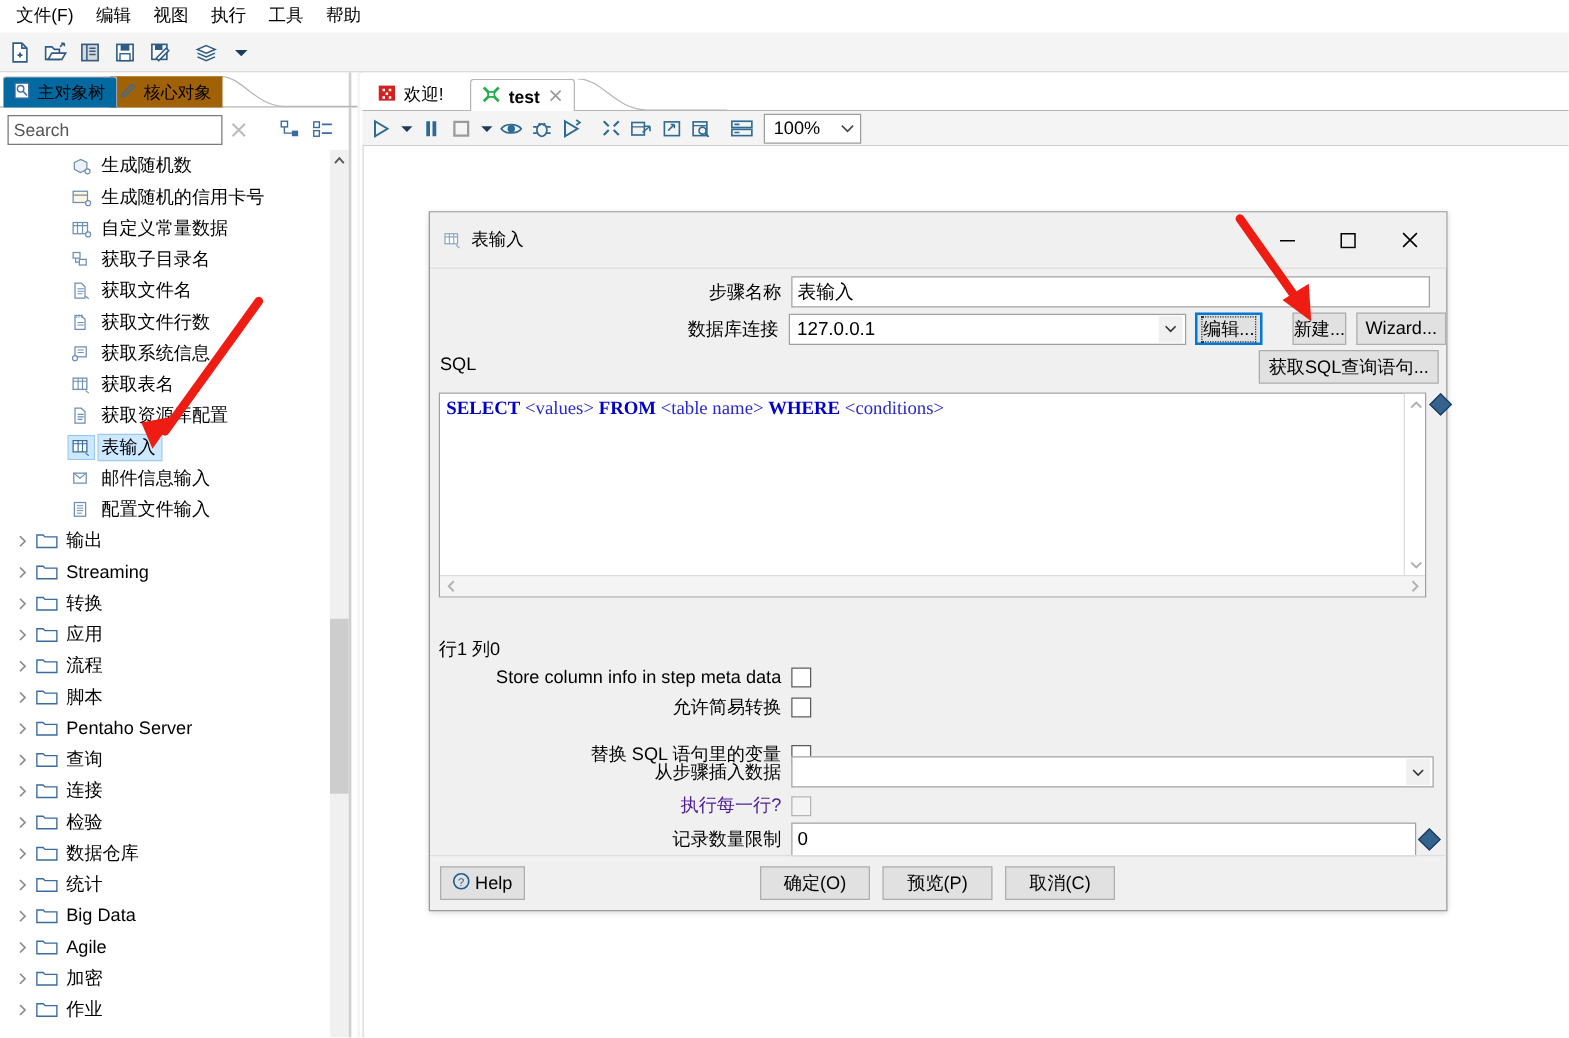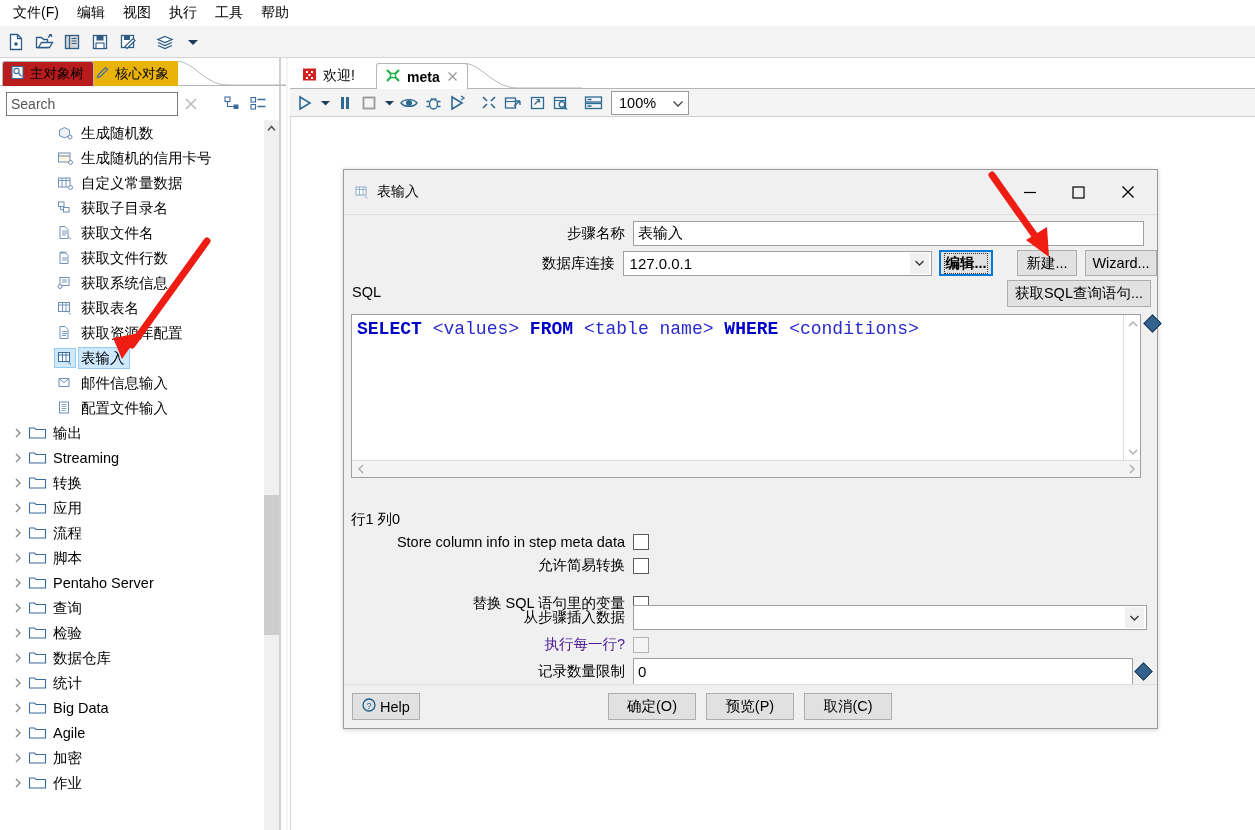--- a/index.html
+++ b/index.html
@@ -33,22 +33,22 @@
   .tbtn svg { display: block; }
 
   
   .leftpanel { position: absolute; left: 0; top: 58px; width: 288px; height: 772px; background: #ffffff; }
   .tabstrip { position: absolute; left: 0; top: 0; width: 288px; height: 28px; }
   .ltab {
     position: absolute; top: 3px; height: 25px;
     display: flex; align-items: center; gap: 5px;
     padding: 0 9px 0 7px; font-size: 13.5px; white-space: nowrap;
   }
-  .ltab.active { left: 2px; background: #b91c1c; border: 1px solid #b6b6b6; border-bottom: none; border-radius: 3px 3px 0 0; z-index: 3; }
-  .ltab.inactive { left: 88px; background: #eab308; z-index: 2; }
+  .ltab.active { left: 2px; background: #0369a1; border: 1px solid #b6b6b6; border-bottom: none; border-radius: 3px 3px 0 0; z-index: 3; }
+  .ltab.inactive { left: 88px; background: #a16207; z-index: 2; }
   .tabstrip .strip-line { position: absolute; left: 0; bottom: 0; width: 288px; height: 1px; background: #b6b6b6; }
   .tabstrip .curve { position: absolute; left: 176px; top: 3px; width: 110px; height: 25px; z-index: 1; }
 
   .searchrow { position: absolute; left: 0; top: 29px; width: 288px; height: 33px; display: flex; align-items: center; padding: 0 6px; }
   .searchbox {
     width: 172px; height: 24px; border: 1px solid #7a7a7a; background: #fff;
     font-size: 14px; color: #444; padding: 0 4px; line-height: 22px; font-family: inherit;
   }
   .searchbox::placeholder { color: #555; opacity: 1; }
   .sx { width: 26px; height: 24px; display: flex; align-items: center; justify-content: center; }
@@ -109,24 +109,24 @@
   .formrow { position: absolute; display: flex; align-items: center; }
   .flabel { text-align: right; font-size: 14.5px; padding-right: 8px; white-space: nowrap; }
   .finput { border: 1px solid #a0a0a0; background: #fff; height: 25px; font-size: 15px; padding: 0 4px; line-height: 23px; font-family: inherit; color: #000; }
   .fcombo { border: 1px solid #a0a0a0; background: #fff; height: 25px; display: flex; align-items: center; justify-content: space-between; padding: 0 2px 0 6px; font-size: 15px; }
   .fcombo .carrow { width: 19px; height: 21px; display: flex; align-items: center; justify-content: center; background: #f0f0f0; }
   .btn {
     background: #e1e1e1; border: 1px solid #adadad; height: 26px; font-size: 14.5px;
     display: flex; align-items: center; justify-content: center; padding: 0 9px; white-space: nowrap; font-family: inherit; color: #000;
   }
   .btn.focused { border: 2px solid #0078d7; background: #e1e1e1; }
-  .btn.focused .inner { border: 1px dotted #333; padding: 0 0; font-weight: bold; }
+  .btn.focused .inner { border: 1px dotted #333; padding: 0 0; }
 
   .sqlbox { position: absolute; border: 1px solid #a0a0a0; background: #fff; }
-  .sqlcode { position: absolute; left: 5px; top: 4px; font-family: Liberation Mono, monospace; font-size: 18px; white-space: pre; }
+  .sqlcode { position: absolute; left: 5px; top: 4px; font-family: Liberation Serif, serif; font-size: 15px; white-space: pre; }
   .kw { color: #0000c8; font-weight: bold; }
   .ph { color: #2929cc; }
   .sqlvscroll { position: absolute; right: 0; top: 0; width: 17px; bottom: 0; background: #fff; border-left: 1px solid #dcdcdc; }
   .sqlvscroll .a { width: 17px; height: 17px; display: flex; align-items: center; justify-content: center; }
   .sqlhscroll { position: absolute; left: 0; right: 0; bottom: 0; height: 17px; background: #f4f4f4; border-top: 1px solid #dcdcdc; display: flex; align-items: center; }
   .sqlhscroll .a { width: 17px; height: 17px; display: flex; align-items: center; justify-content: center; }
 
   .cbx { width: 16px; height: 16px; border: 1px solid #5a5a5a; background: #fff; flex: none; }
   .cbx.disabled { border-color: #b5b5b5; background: #f4f4f4; }
   .flabel.disabled { color: #4c1d95; }
@@ -492,20 +492,33 @@
           <span class="tw">
               <svg width="8" height="10" viewBox="0 0 8 10">
                 <path d="M2 1l4 4-4 4" fill="none" stroke="#8b8b8b" stroke-width="1.4"></path>
               </svg>
             </span>
           <span class="tico">
               <svg width="19" height="15" viewBox="0 0 19 15">
                 <path d="M1.5 3h5l1.5 1.5h9.5V13h-16z" fill="#fff" stroke="#3a6b9e" stroke-width="1.1"></path>
               </svg>
             </span>
+          <span class="tlabel">连接</span>
+        </div>
+        <div class="trow folder">
+          <span class="tw">
+              <svg width="8" height="10" viewBox="0 0 8 10">
+                <path d="M2 1l4 4-4 4" fill="none" stroke="#8b8b8b" stroke-width="1.4"></path>
+              </svg>
+            </span>
+          <span class="tico">
+              <svg width="19" height="15" viewBox="0 0 19 15">
+                <path d="M1.5 3h5l1.5 1.5h9.5V13h-16z" fill="#fff" stroke="#3a6b9e" stroke-width="1.1"></path>
+              </svg>
+            </span>
           <span class="tlabel">检验</span>
         </div>
         <div class="trow folder">
           <span class="tw">
               <svg width="8" height="10" viewBox="0 0 8 10">
                 <path d="M2 1l4 4-4 4" fill="none" stroke="#8b8b8b" stroke-width="1.4"></path>
               </svg>
             </span>
           <span class="tico">
               <svg width="19" height="15" viewBox="0 0 19 15">
@@ -612,21 +625,21 @@
         </span>
         <span>欢迎!</span>
       </div>
       <div class="etab active">
         <span>
           <svg width="16" height="15" viewBox="0 0 16 15">
               <path d="M2 2l4 4M14 2l-4 4M2 13l4-4M14 13l-4-4" stroke="#22b14c" stroke-width="2.2" fill="none"></path>
               <path d="M5.5 5.5h5v4h-5z" fill="none" stroke="#22b14c" stroke-width="1.4"></path>
             </svg>
         </span>
-        <span>meta</span>
+        <span>test</span>
         <span class="closex">
           <svg width="11" height="11" viewBox="0 0 11 11">
               <path d="M1.5 1.5l8 8M9.5 1.5l-8 8" stroke="#9a9a9a" stroke-width="1.3"></path>
             </svg>
         </span>
       </div>
       <div class="eline"></div>
     </div>
 
     <div class="etoolbar">
@@ -760,21 +773,21 @@
         <span>127.0.0.1</span>
         <span class="carrow">
             <svg width="11" height="8" viewBox="0 0 11 8">
               <path d="M1.5 2L5.5 6 9.5 2" fill="none" stroke="#333" stroke-width="1.3"></path>
             </svg>
           </span>
       </div>
       <div class="btn focused" style="margin-left:7px; width:54px">
         <span class="inner">编辑...</span>
       </div>
-      <div class="btn" style="margin-left:24px; width:60px">
+      <div class="btn" style="margin-left:24px; width:43px">
         <span>新建...</span>
       </div>
       <div class="btn" style="margin-left:8px; width:72px">
         <span>Wizard...</span>
       </div>
     </div>
 
     <div style="position:absolute; left:8px; top:114px; font-size:14.5px;">SQL</div>
     <div class="btn" style="position:absolute; right:6px; top:110px; width:144px; height:27px;">
       <span>获取SQL查询语句...</span>

